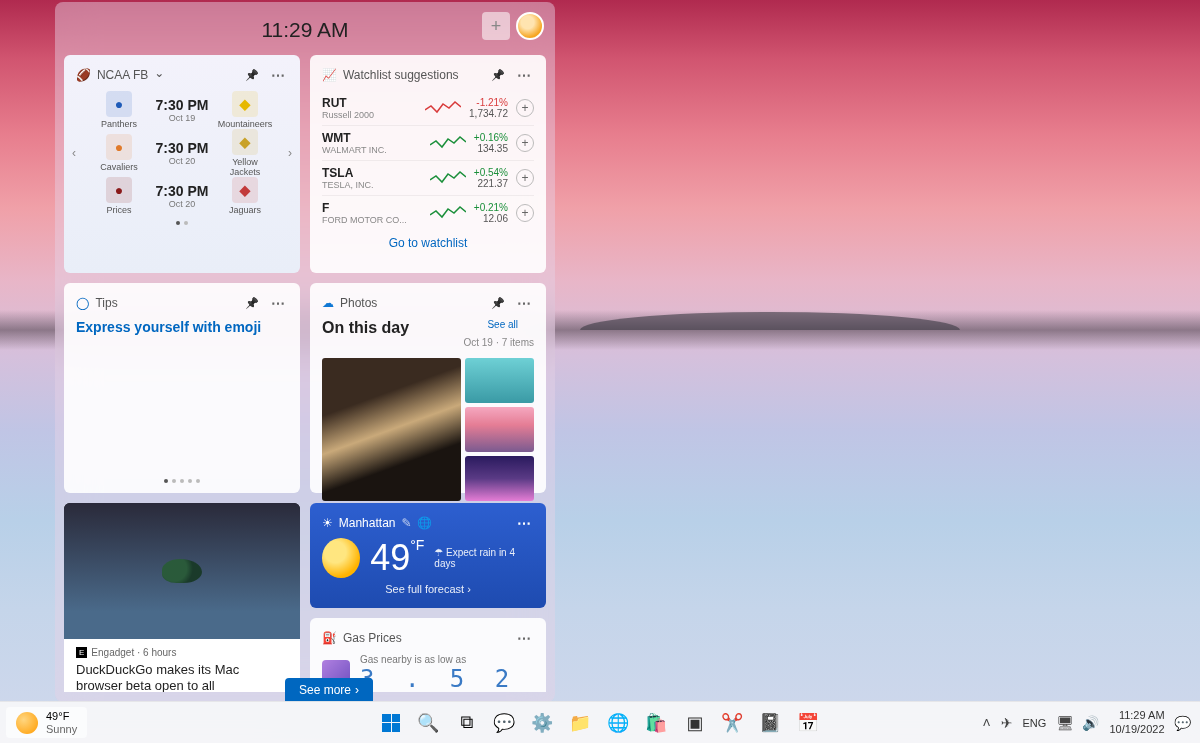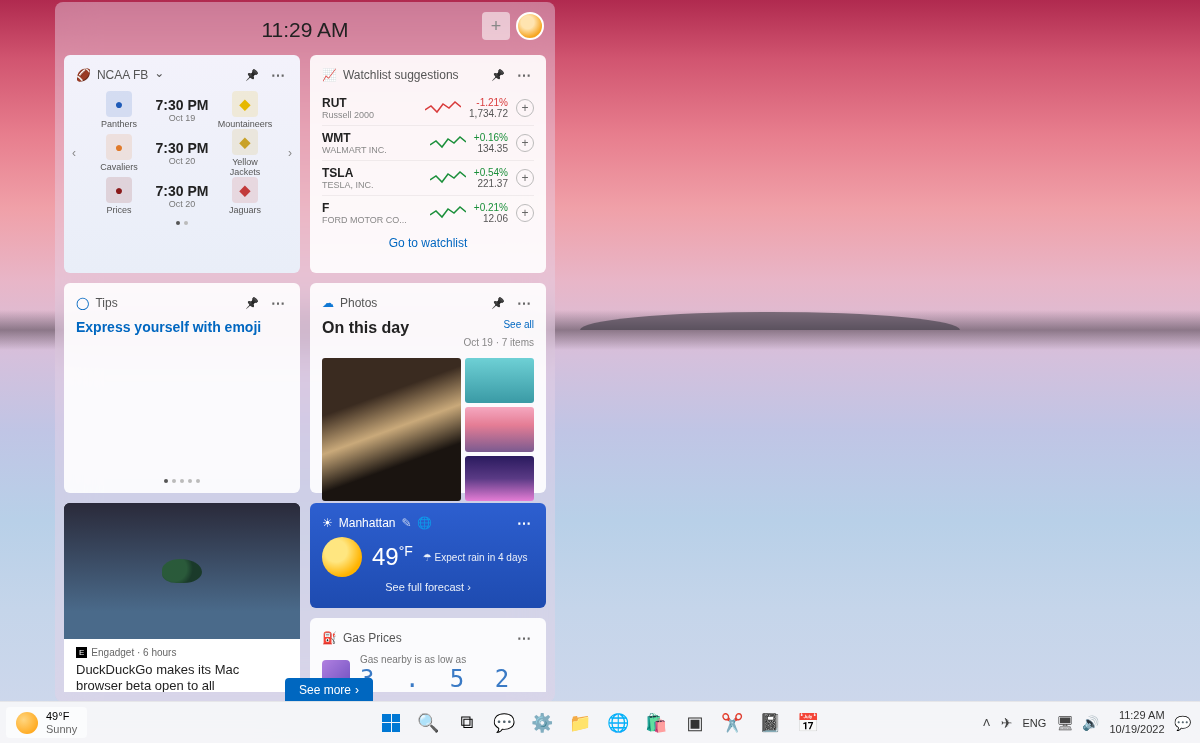--- a/index.html
+++ b/index.html
@@ -54,42 +54,42 @@
 .watch-link { text-align:center; color:#0067c0; font-size:12px; padding-top:6px; }
 
 
 .tips-title { color:#0067c0; font-size:14px; font-weight:600; margin-bottom:8px; }
 .tips-body { font-size:11px; line-height:1.5; color:#333; }
 .tips-body b { font-weight:600; }
 
 
 .photos-sub { font-size:16px; font-weight:600; color:#222; }
 .photos-meta { font-size:10px; color:#888;text-align:right; }
-.see-all { position:absolute; right:12px; top:36px; font-size:10px; color:#0067c0;}
+.see-all { position:absolute; right:28px; top:36px; font-size:10px; color:#0067c0;}
 .photo-grid { display:grid; grid-template-columns: 2fr 1fr; grid-template-rows: repeat(3, 45px); gap:4px; margin-top:10px;}
 .ph { border-radius:3px; }
 .ph0 { grid-row: span 3; background: linear-gradient(160deg, #3a2b20 30%, #c9a97a 50%, #1a1410 70%); }
 .ph1 { background: linear-gradient(180deg, #6ed0d5 0%, #3a9aa5 100%); }
 .ph2 { background: linear-gradient(180deg, #f5a8c0 0%, #e57d95 40%, #7a5a90 100%); }
 .ph3 { background: linear-gradient(180deg, #2a1a5e 0%, #5a3a85 50%, #e57dd5 100%); }
 
 
 .news-card { padding:0; overflow:hidden; background:#1a1a1a; color:#fff; display:flex; flex-direction:column; }
 .news-img { flex:1; background: linear-gradient(180deg, #2a2a3a 0%, #4a6a8a 80%); min-height:120px; display:flex; align-items:center; justify-content:center;}
 .duck { width:40px; height:24px; background: radial-gradient(circle at 30% 40%, #2a5a3a 40%, #1a3a2a 60%); border-radius: 50% 60% 50% 40%; position:relative;}
 .news-footer { background:#fff; color:#222; padding:8px 12px; }
 .news-src { font-size:10px; color:#666; display:flex; align-items:center; gap:4px;}
 .news-title { font-size:13px; line-height:1.3; margin-top:4px; }
 .see-more-btn { position:absolute; bottom:0; left:230px; background:#0067c0; color:#fff; font-size:12px; padding:5px 14px; border-radius: 4px 4px 0 0; z-index:5; display:flex; align-items:center; gap:4px;}
 
 
 .weather-loc { display:flex; align-items:center; gap:6px; font-size:12px; }
 .weather-main { display:flex; align-items:center; gap:10px; margin:4px 0;}
 .wx-icon { width:40px; height:40px; border-radius:50%; background: radial-gradient(circle at 35% 35%, #ffe680 30%, #ffb300 70%); }
-.wx-temp { font-size:24px; font-weight:300; }
+.wx-temp { font-size:36px; font-weight:300; }
 .wx-deg { font-size:14px; vertical-align:top; }
 .wx-msg { font-size:10px; opacity:0.9; }
 .wx-forecast { font-size:11px; text-align:center; opacity:0.9; }
 
 
 .gas-body { display:flex; align-items:center; gap:10px; }
 .gas-digits { font-size:24px; letter-spacing:8px; color:#3a7ac5; font-weight:300; font-family: monospace; }
 
 
 .taskbar { position:absolute; bottom:0; left:0; right:0; height:42px; background: rgba(248,248,250,0.9); backdrop-filter: blur(20px); display:flex; align-items:center; border-top:1px solid rgba(0,0,0,0.06); }

